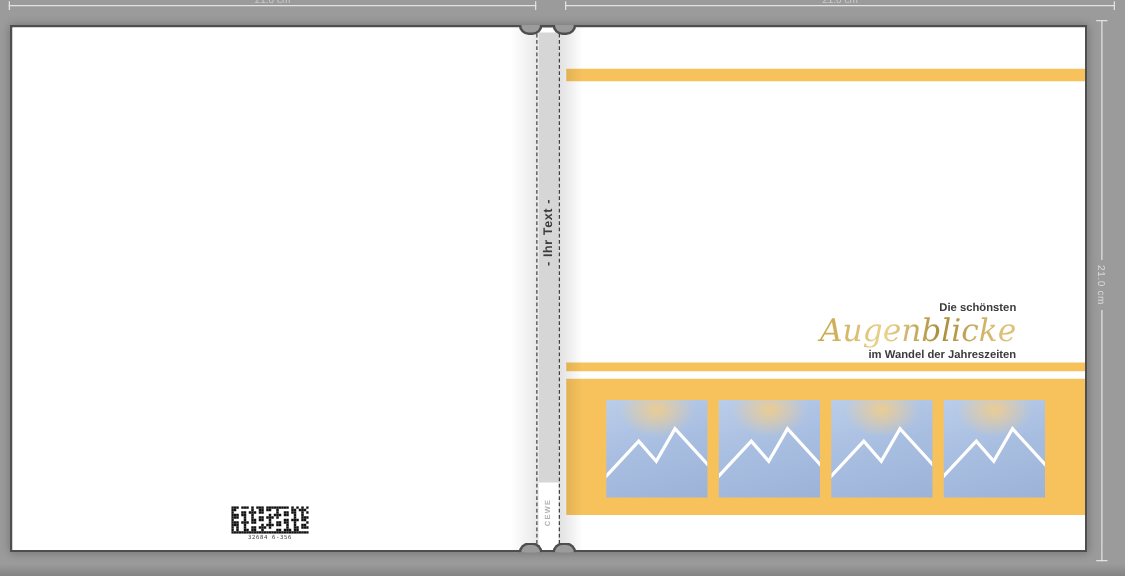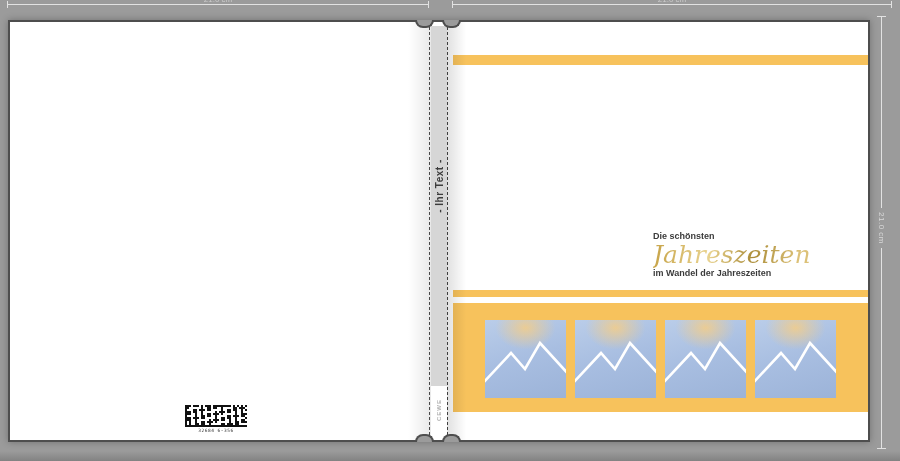--- a/index.html
+++ b/index.html
@@ -65,21 +65,21 @@
   .barcode-caption{
     font-size:4.5px;color:#3a3a3a;letter-spacing:.5px;margin-top:1px;
     font-family:"DejaVu Sans Mono",monospace;line-height:5px;
   }
   
   .band{position:absolute;right:0;z-index:3;}
   .band-top{left:443px;top:33px;height:10px;}
   .band-mid{left:443px;top:268px;height:7px;}
   .band-main{left:443px;top:281px;height:109px;}
   .title-block{
-    position:absolute;left:643px;top:209px;width:160px;text-align:left;z-index:4;
+    position:absolute;left:643px;top:219px;width:160px;text-align:right;z-index:4;
   }
   .title-small{font-size:9px;font-weight:bold;color:#3b3b3b;line-height:10px;}
   .title-script{
     font-family:"DejaVu Serif",serif;font-style:italic;font-size:25px;line-height:27px;
     color:#c3a24c;
     background:linear-gradient(100deg,#caa84f 5%,#e9d38f 35%,#ab8d39 62%,#dcc178 90%);
     -webkit-background-clip:text;background-clip:text;
     -webkit-text-fill-color:transparent;
   }
   .photo-row{position:absolute;left:32px;top:17px;display:flex;gap:9px;}
@@ -320,21 +320,21 @@
   <div class="spine-brand">CEWE</div>
   <div class="shadow-right"></div>
 
   <div style="position:absolute;left:438px;top:0;bottom:0;right:0;background:#fff;"></div>
 
   <div class="band band-top" style="background: rgb(247, 194, 92);"></div>
   <div class="band band-mid" style="background: rgb(247, 194, 92);"></div>
 
   <div class="title-block">
     <div class="title-small">Die schönsten</div>
-    <div class="title-script">Jahreszeiten</div>
+    <div class="title-script">Augenblicke</div>
     <div class="title-small">im Wandel der Jahreszeiten</div>
   </div>
 
   <div class="band band-main" style="background: rgb(247, 194, 92);">
     <div class="photo-row">
       <div class="photo">
         <svg width="81" height="78" viewBox="0 0 81 78">
           <path d="M -3 64 L 26 33 L 40 49 L 55 23 L 86 57" fill="none" stroke="#ffffff" stroke-width="2.6"></path>
         </svg>
       </div>

